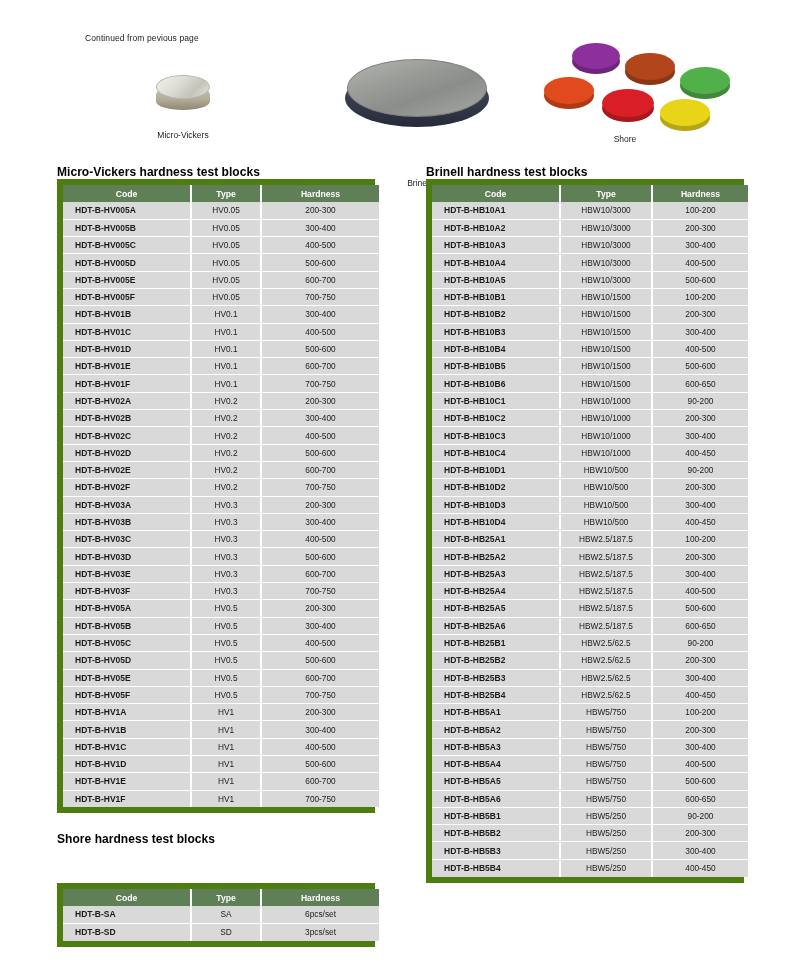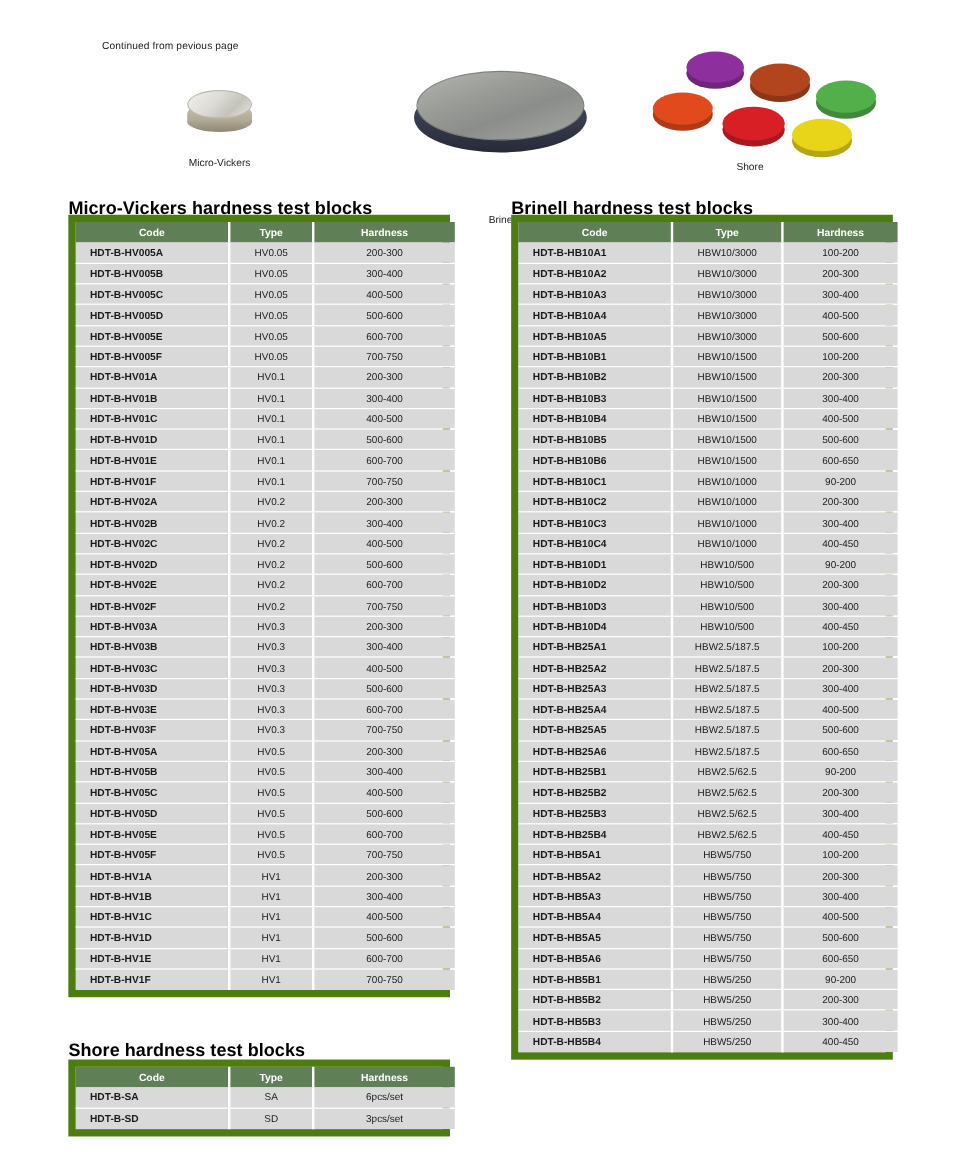--- a/index.html
+++ b/index.html
@@ -90,21 +90,21 @@
     width: 100%; height: 100%;
     border-radius: 50%;
     filter: brightness(0.78);
     z-index: -1;
   }
   .sh-caption { left: 565px; top: 112px; width: 120px; }
 
   
   .table-title {
     position: absolute;
-    font-size: 15px;
+    font-size: 12px;
     font-weight: bold;
     color: #000000;
     letter-spacing: 0.05px;
     white-space: nowrap;
   }
   .tbl {
     position: absolute;
     border-collapse: collapse;
     table-layout: fixed;
     font-size: 8.3px;
@@ -235,25 +235,20 @@
           <td class="code">HDT-B-HV005E</td>
           <td>HV0.05</td>
           <td>600-700</td>
         </tr>
         <tr>
           <td class="code">HDT-B-HV005F</td>
           <td>HV0.05</td>
           <td>700-750</td>
         </tr>
         <tr>
-          <td class="code">HDT-B-HV01A</td>
-          <td>HV0.1</td>
-          <td>200-300</td>
-        </tr>
-        <tr>
           <td class="code">HDT-B-HV01B</td>
           <td>HV0.1</td>
           <td>300-400</td>
         </tr>
         <tr>
           <td class="code">HDT-B-HV01C</td>
           <td>HV0.1</td>
           <td>400-500</td>
         </tr>
         <tr>
@@ -388,21 +383,21 @@
         </tr>
         <tr>
           <td class="code">HDT-B-HV1F</td>
           <td>HV1</td>
           <td>700-750</td>
         </tr>
       </tbody>
   </table>
 </div>
 
-<div class="table-title" style="left:57px; top:867px;">Shore hardness test blocks</div>
+<div class="table-title" style="left:57px; top:832px;">Shore hardness test blocks</div>
 <div class="tbl-outer" id="shOuter" style="left:57px; top:883px; width:318px;">
   <table class="tbl" id="shTable" style="position:relative; left:0; top:0; width:100%;">
     <colgroup>
         <col style="width:128px">
         <col style="width:70px">
         <col style="width:118px">
       </colgroup>
     <thead>
         <tr>
           <th>Code</th>

